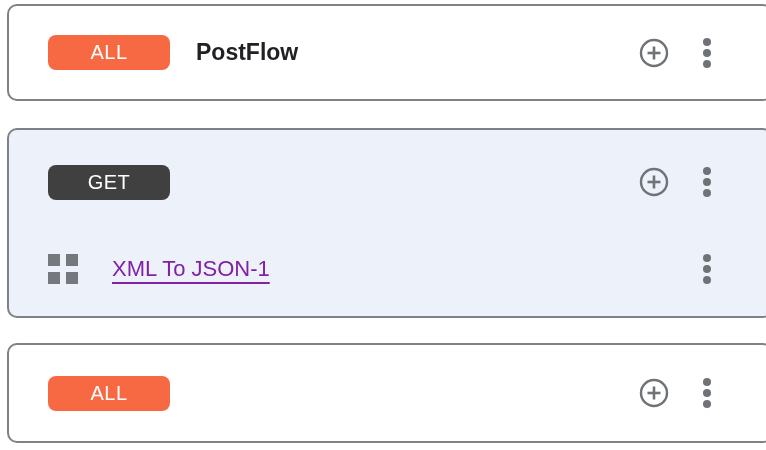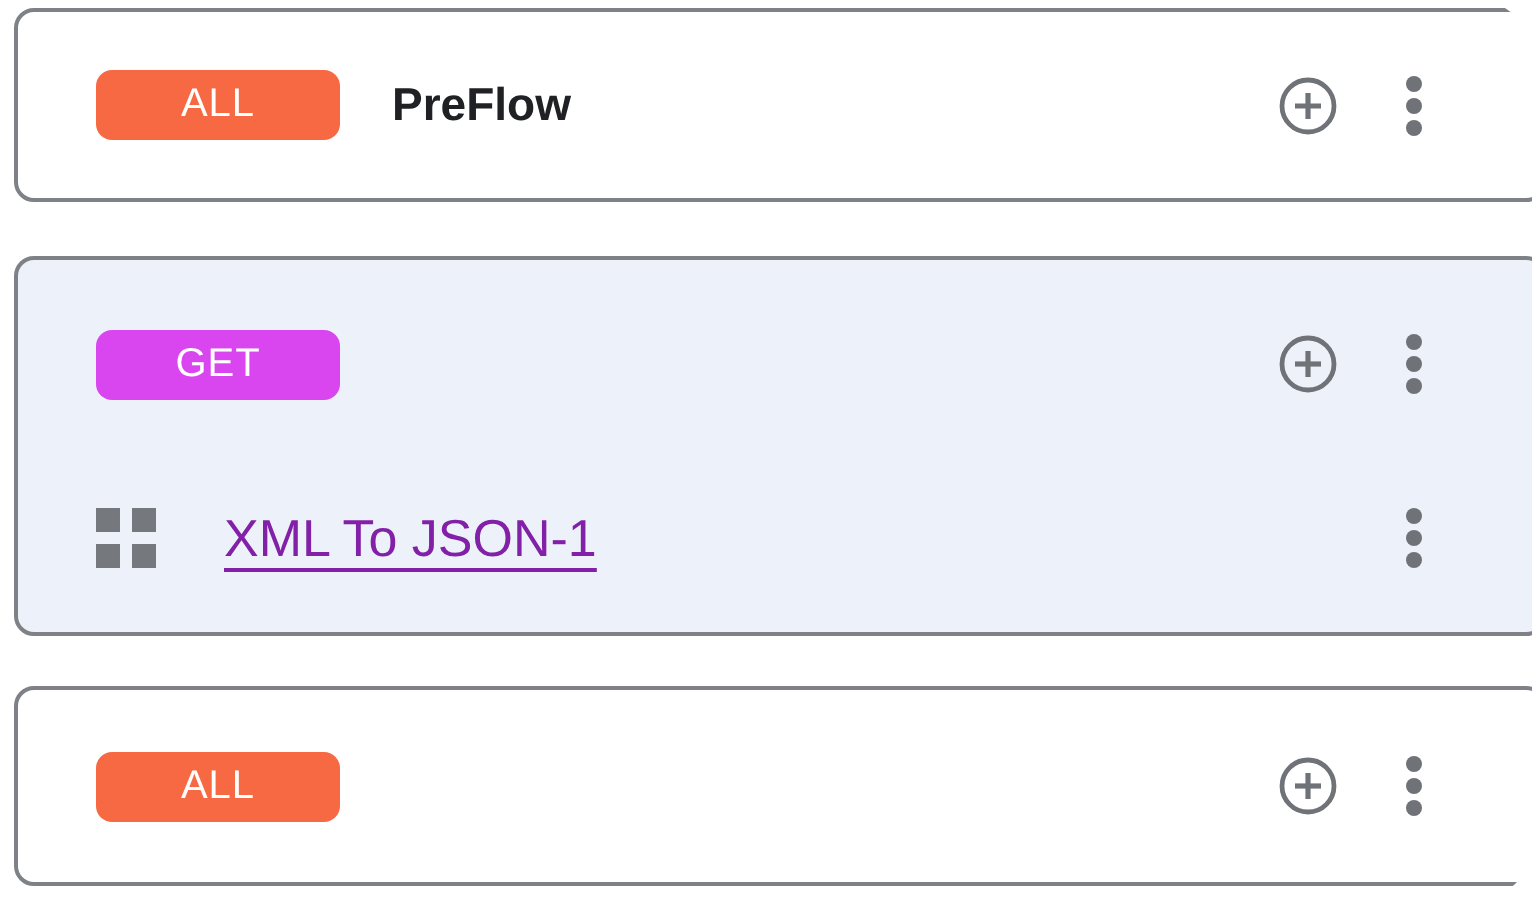--- a/index.html
+++ b/index.html
@@ -7,21 +7,20 @@
     padding: 0;
     background: #ffffff;
     font-family: "Liberation Sans", "DejaVu Sans", sans-serif;
   }
   .stage {
     position: relative;
     width: 766px;
     height: 450px;
     overflow: hidden;
     background: #ffffff;
-    border-radius: 28px;
   }
   .card {
     position: absolute;
     left: 7px;
     width: 766px;              
     box-sizing: border-box;
     border: 2px solid #7E8287;
     border-radius: 10px;
     background: #ffffff;
   }
@@ -45,21 +44,21 @@
     border-radius: 8px;
     display: flex;
     align-items: center;
     justify-content: center;
     color: #ffffff;
     font-size: 20px;
     letter-spacing: 0.5px;
     flex: 0 0 auto;
   }
   .badge-all { background: #F76942; }
-  .badge-get { background: #d946ef; }
+  .badge-get { background: #404040; }
 
   .flow-title {
     margin-left: 26px;
     font-size: 23px;
     font-weight: 700;
     color: #202124;
     white-space: nowrap;
   }
 
   .icon-btn {
@@ -93,38 +92,38 @@
     display: grid;
     grid-template-columns: 12px 12px;
     grid-template-rows: 12px 12px;
     gap: 6px;
     flex: 0 0 auto;
   }
   .grid-icon span { background: #75797E; }
 
   .policy-link {
     margin-left: 34px;
-    font-size: 26px;
+    font-size: 22px;
     color: #8221A8;
     text-decoration: underline;
     text-decoration-thickness: 2px;
     text-underline-offset: 6px;
     white-space: nowrap;
     cursor: pointer;
   }
 </style>
 </head>
 <body>
 
 <div class="stage">
 
   <div class="card card-1">
     <div class="row">
       <span class="badge badge-all">ALL</span>
-      <span class="flow-title">PreFlow</span>
+      <span class="flow-title">PostFlow</span>
       <button class="icon-btn add-btn">
         <svg width="30" height="30" viewBox="0 0 30 30">
           <circle cx="15" cy="15" r="13" fill="none" stroke="#6F7377" stroke-width="2.4"></circle>
           <line x1="8.5" y1="15" x2="21.5" y2="15" stroke="#6F7377" stroke-width="2.6"></line>
           <line x1="15" y1="8.5" x2="15" y2="21.5" stroke="#6F7377" stroke-width="2.6"></line>
         </svg>
       </button>
       <button class="icon-btn kebab">
         <span class="dot"></span>
         <span class="dot"></span>

